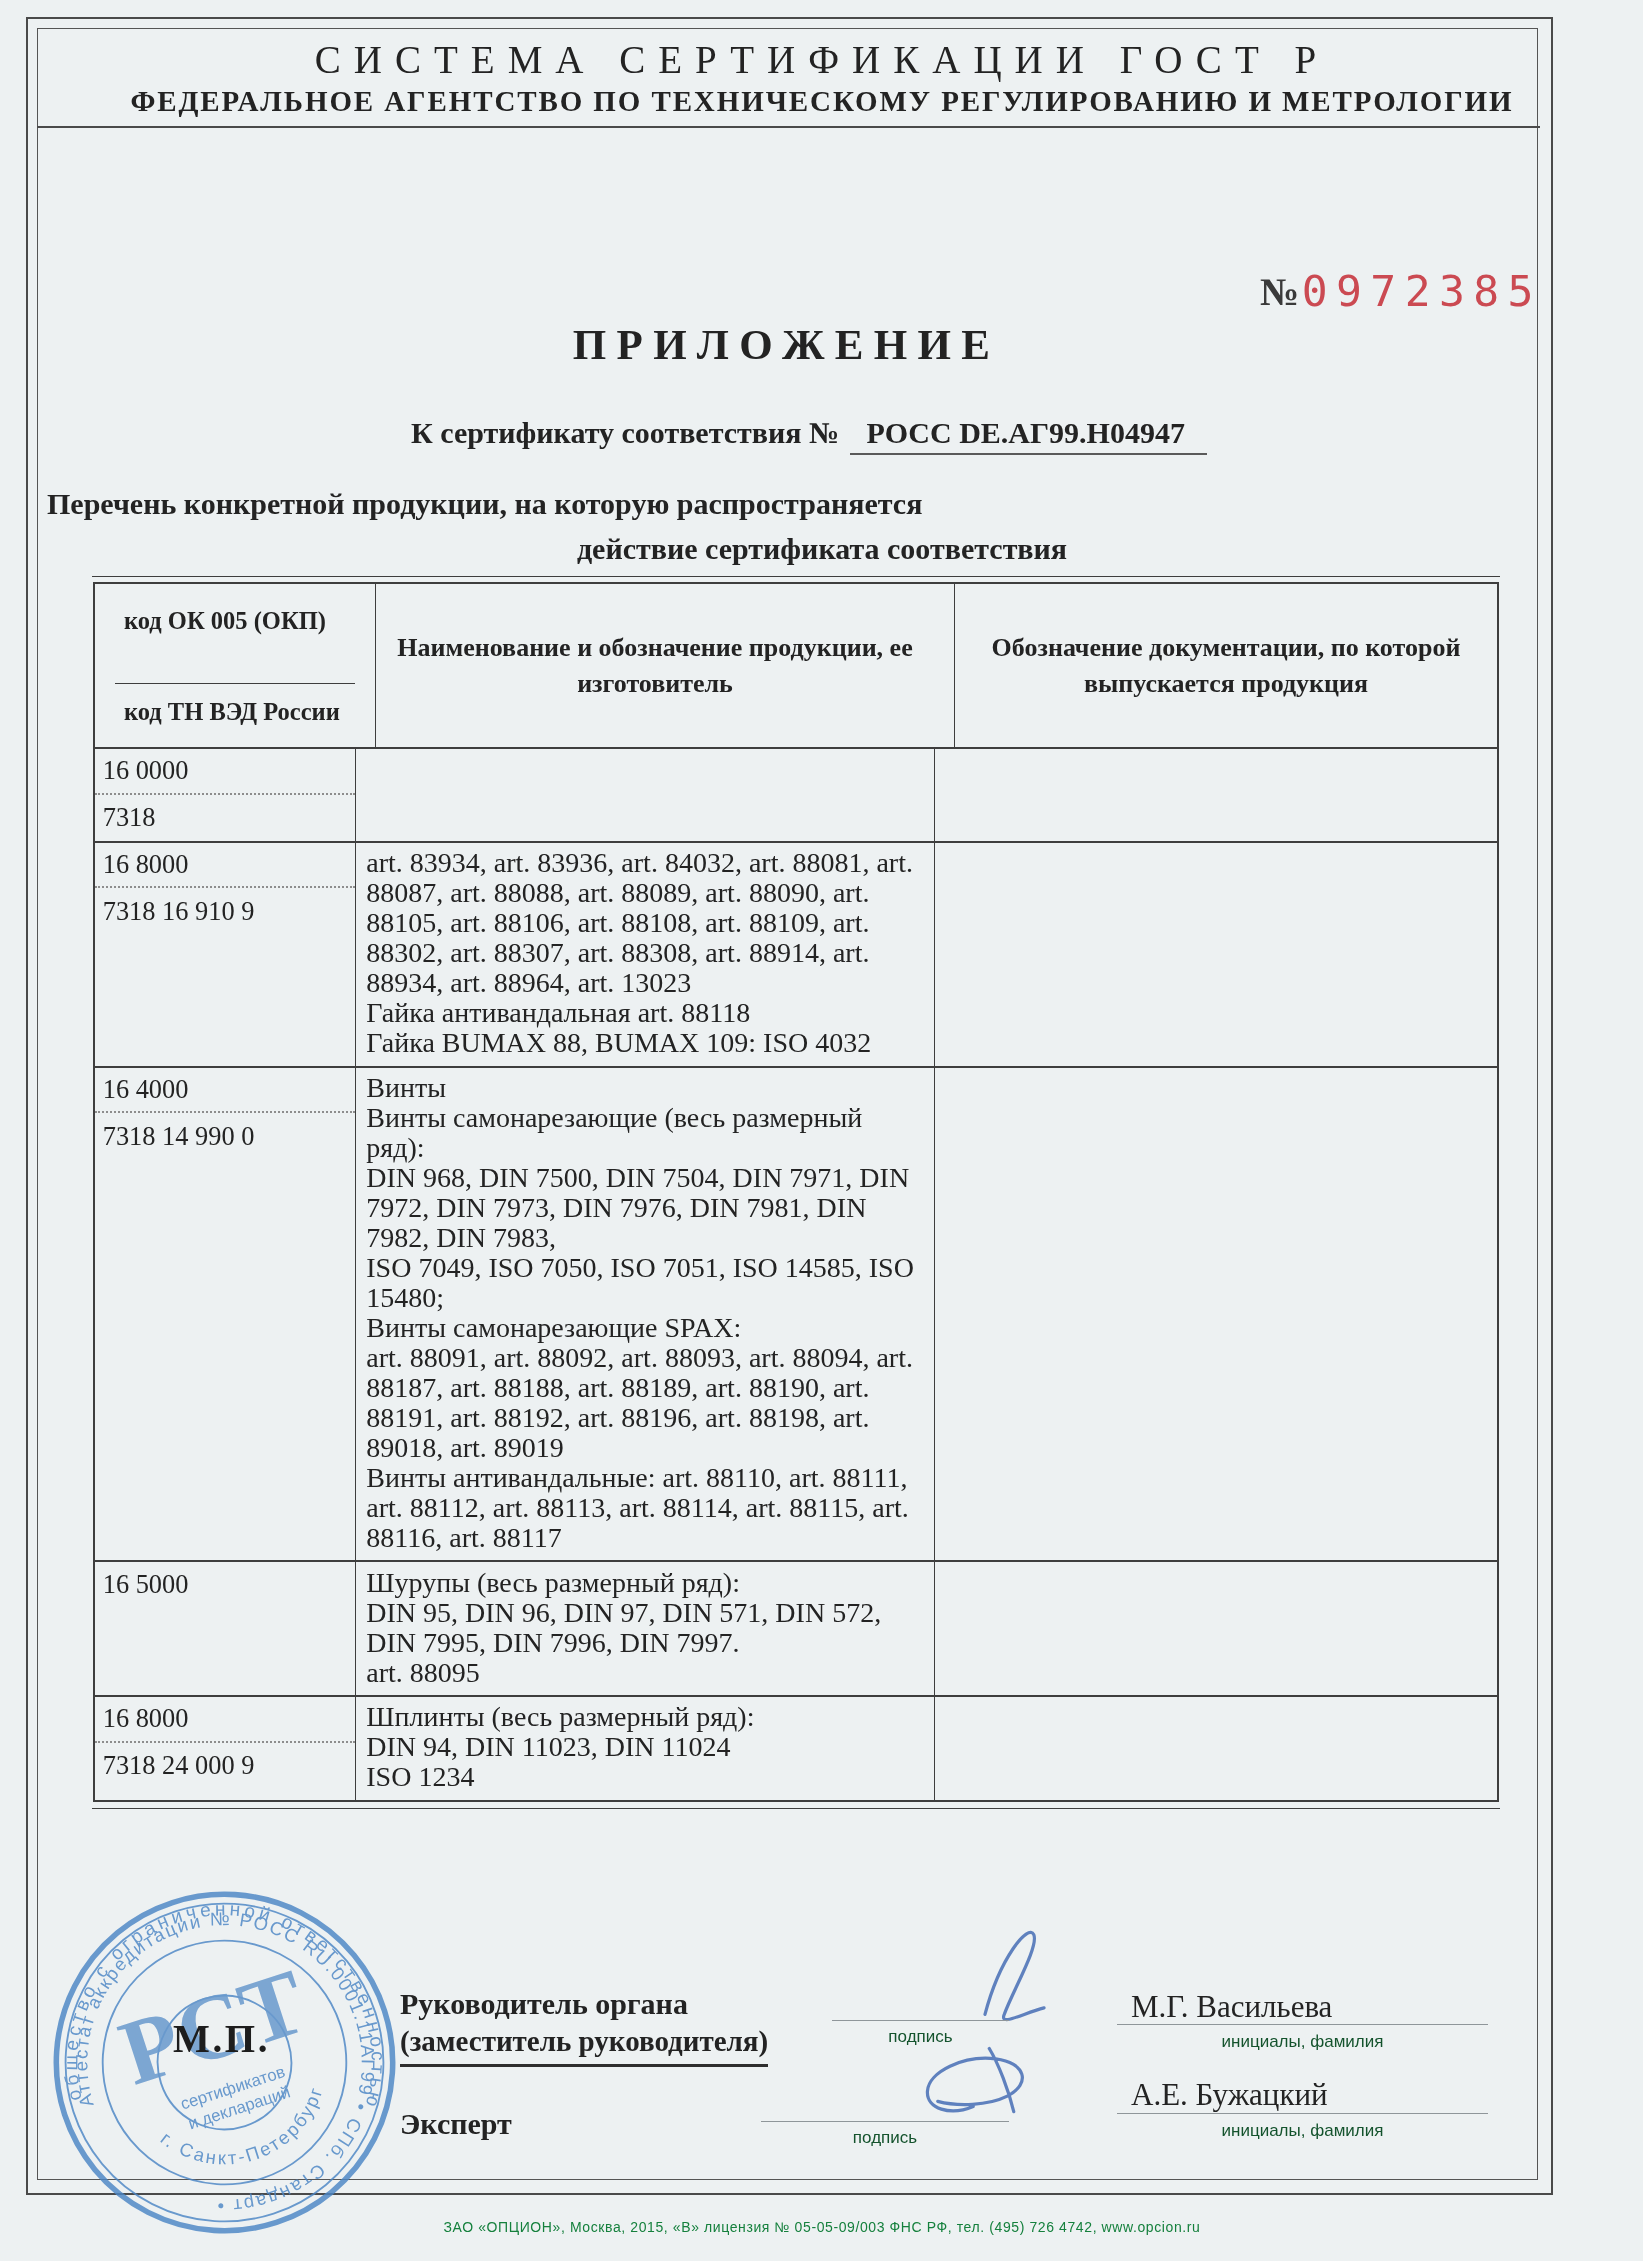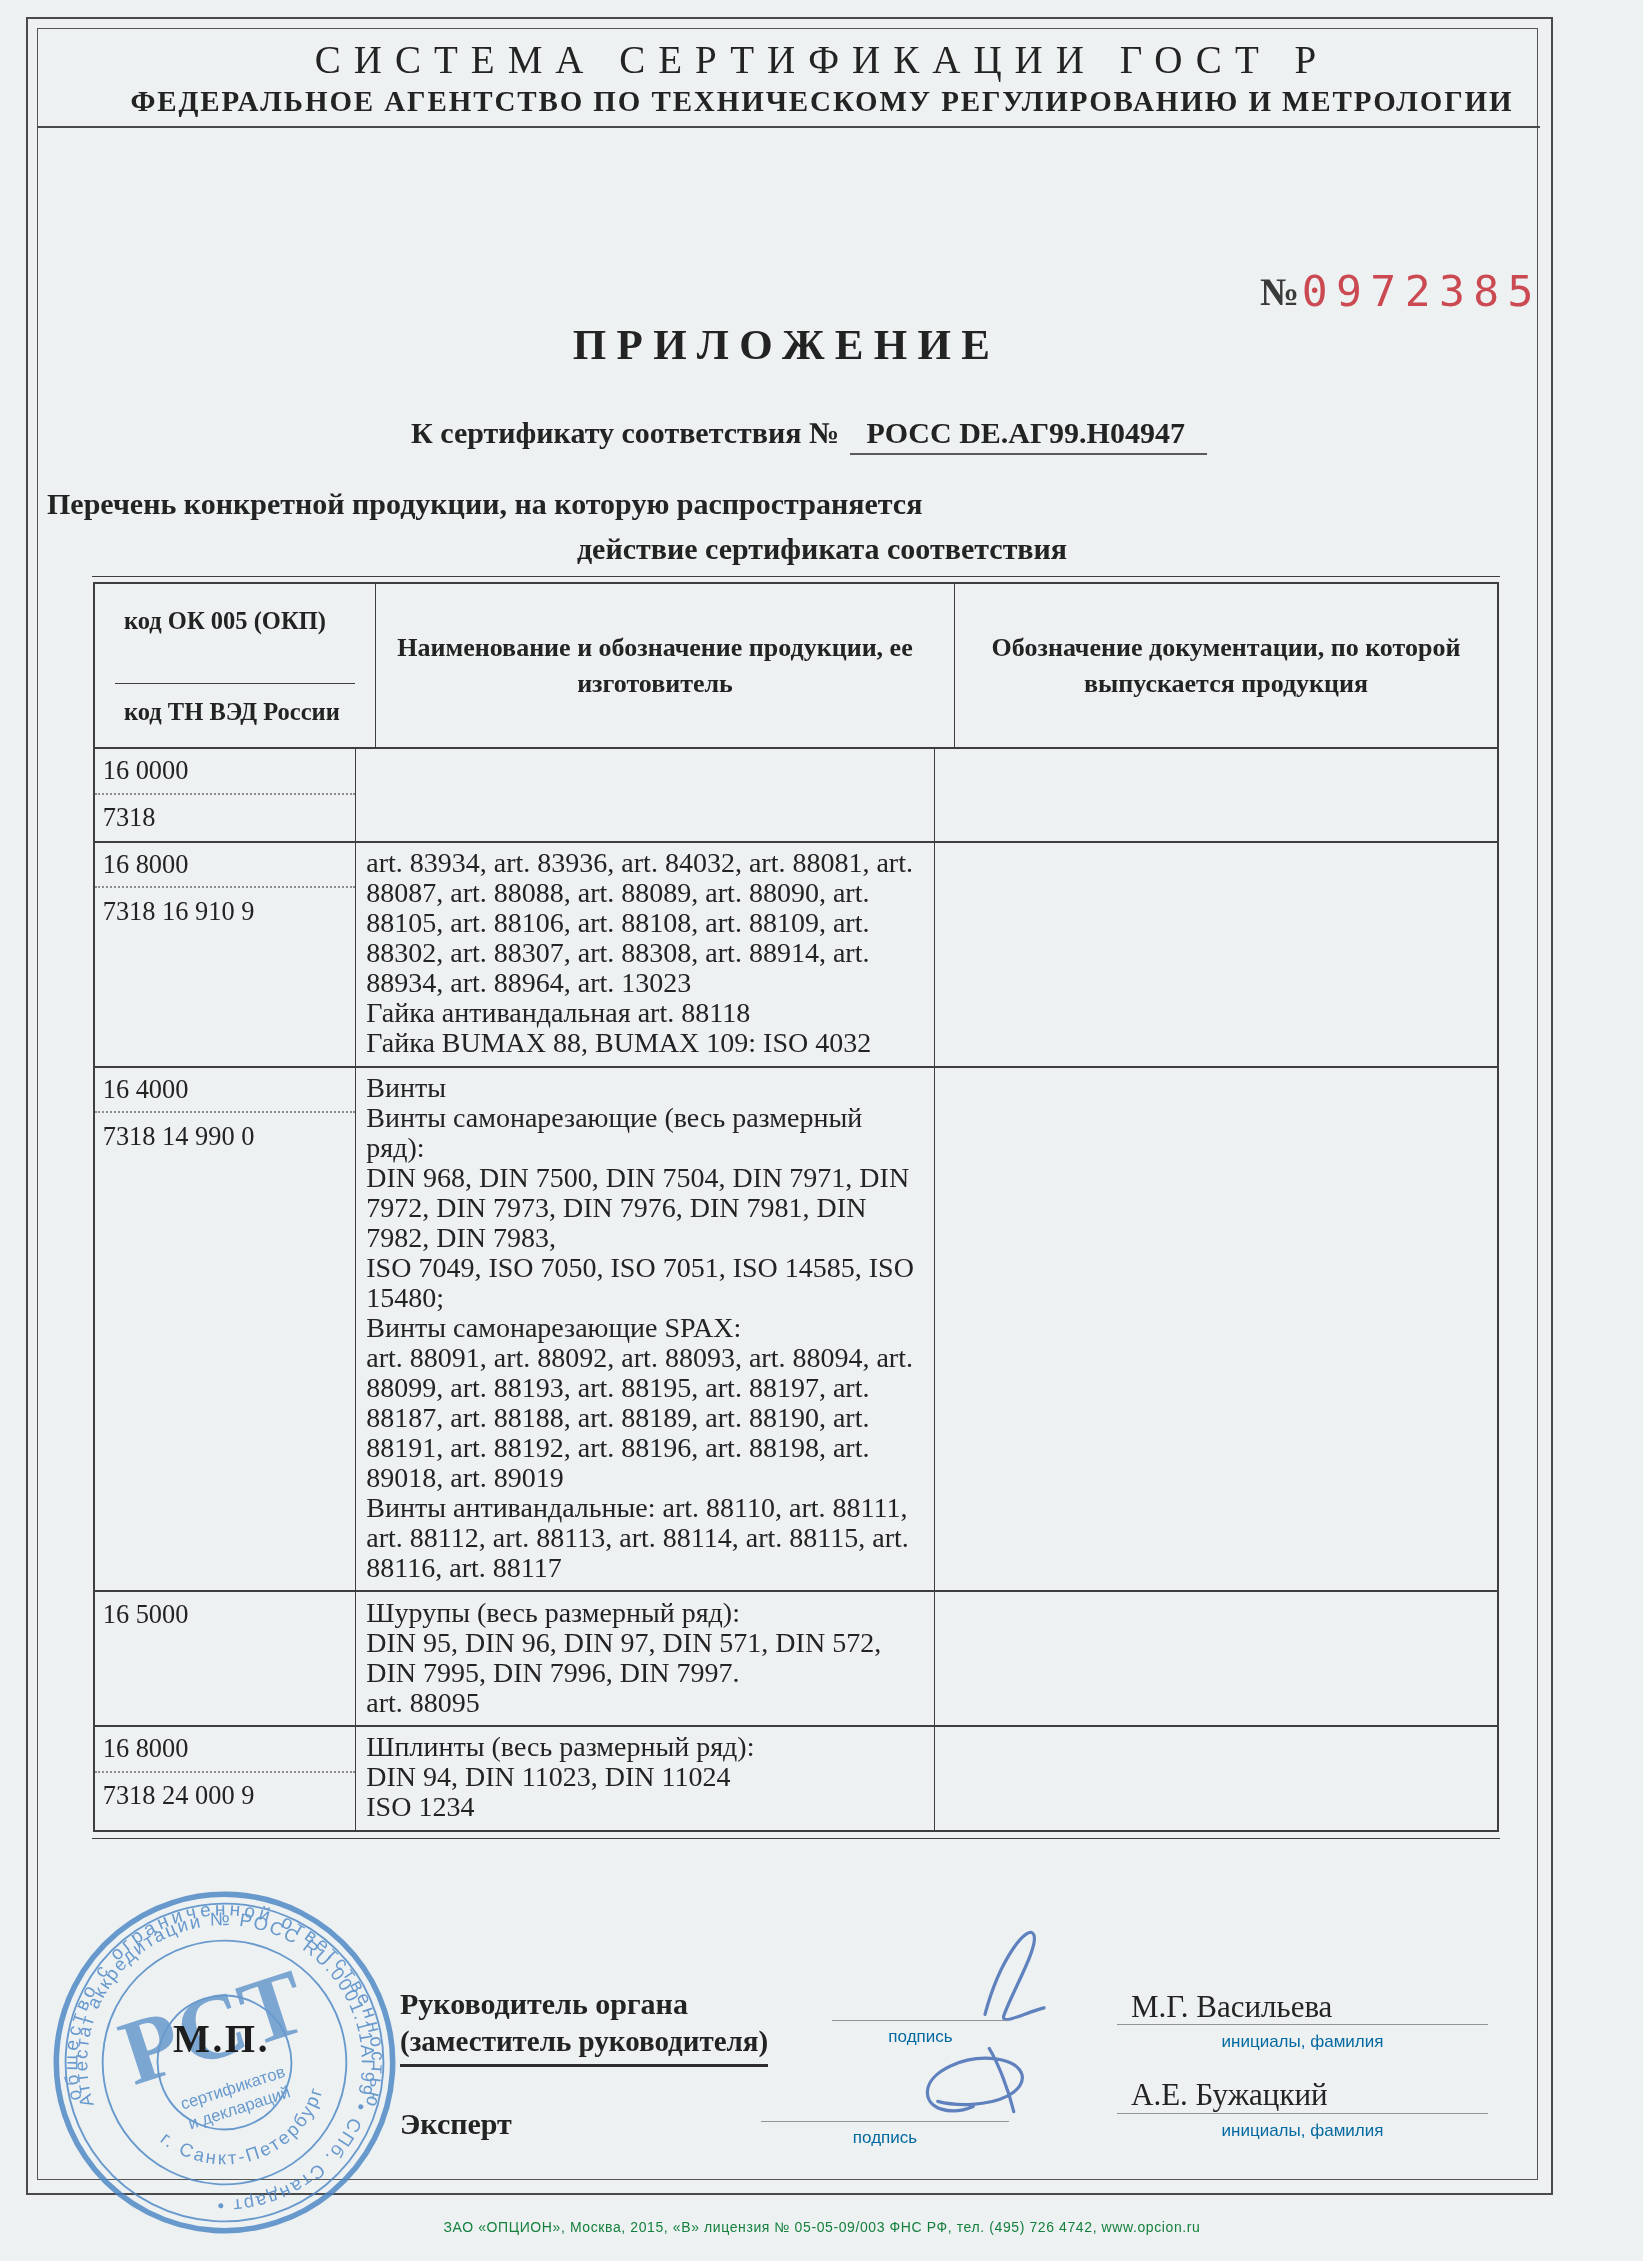--- a/index.html
+++ b/index.html
@@ -46,21 +46,21 @@
   .stamp{left:39px;top:1877px;width:371px;height:371px;}
   .mp{left:173px;top:2016px;font-size:39px;font-weight:bold;color:#1d1d1d;letter-spacing:2.6px;}
   
   .sig-role1{left:400px;top:1987px;font-size:30px;font-weight:bold;white-space:nowrap;}
   .sig-role2{left:400px;top:2025px;font-size:29px;font-weight:bold;border-bottom:3.2px solid #2e2e2e;
              padding-bottom:6.4px;white-space:nowrap;}
   .sig-expert{left:400px;top:2107px;font-size:30px;font-weight:bold;}
   .sigline{border-top:1.9px solid #8f969a;height:0;}
   .sigline1{left:832px;top:2020px;width:177px;}
   .sigline2{left:761px;top:2121px;width:248px;}
-  .cap{font-family:"Liberation Sans",sans-serif;font-size:17px;color:#0369a1;text-align:center;}
+  .cap{font-family:"Liberation Sans",sans-serif;font-size:17px;color:#14532d;text-align:center;}
   .cap-sign1{left:832px;top:2027px;width:177px;}
   .cap-sign2{left:761px;top:2128px;width:248px;}
   .nameline1{left:1117px;top:2024px;width:371px;}
   .nameline2{left:1117px;top:2113px;width:371px;}
   .name1{left:1131px;top:1989px;font-size:31px;}
   .name2{left:1131px;top:2077px;font-size:31px;}
   .cap-name1{left:1117px;top:2032px;width:371px;}
   .cap-name2{left:1117px;top:2121px;width:371px;}
   .scrib{pointer-events:none;}
   .scrib1{left:967px;top:1918px;}
@@ -144,21 +144,20 @@
             <div class="pline">Винты</div>
             <div class="pline">Винты самонарезающие  (весь размерный</div>
             <div class="pline">ряд):</div>
             <div class="pline">DIN 968, DIN 7500, DIN 7504, DIN 7971, DIN</div>
             <div class="pline">7972, DIN 7973, DIN 7976, DIN 7981, DIN</div>
             <div class="pline">7982, DIN 7983,</div>
             <div class="pline">ISO 7049, ISO 7050, ISO 7051, ISO 14585, ISO</div>
             <div class="pline">15480;</div>
             <div class="pline">Винты самонарезающие SPAX:</div>
             <div class="pline">art. 88091, art. 88092, art. 88093, art. 88094, art.</div>
-            <div class="pline">88099, art. 88193, art. 88195, art. 88197, art.</div>
             <div class="pline">88187, art. 88188, art. 88189, art. 88190, art.</div>
             <div class="pline">88191, art. 88192, art. 88196, art.  88198, art.</div>
             <div class="pline">89018, art. 89019</div>
             <div class="pline">Винты антивандальные: art. 88110, art. 88111,</div>
             <div class="pline">art. 88112, art. 88113, art. 88114, art. 88115, art.</div>
             <div class="pline">88116, art. 88117</div>
           </div>
           <div class="cell c3"></div>
         </div>
         <div class="trow">

